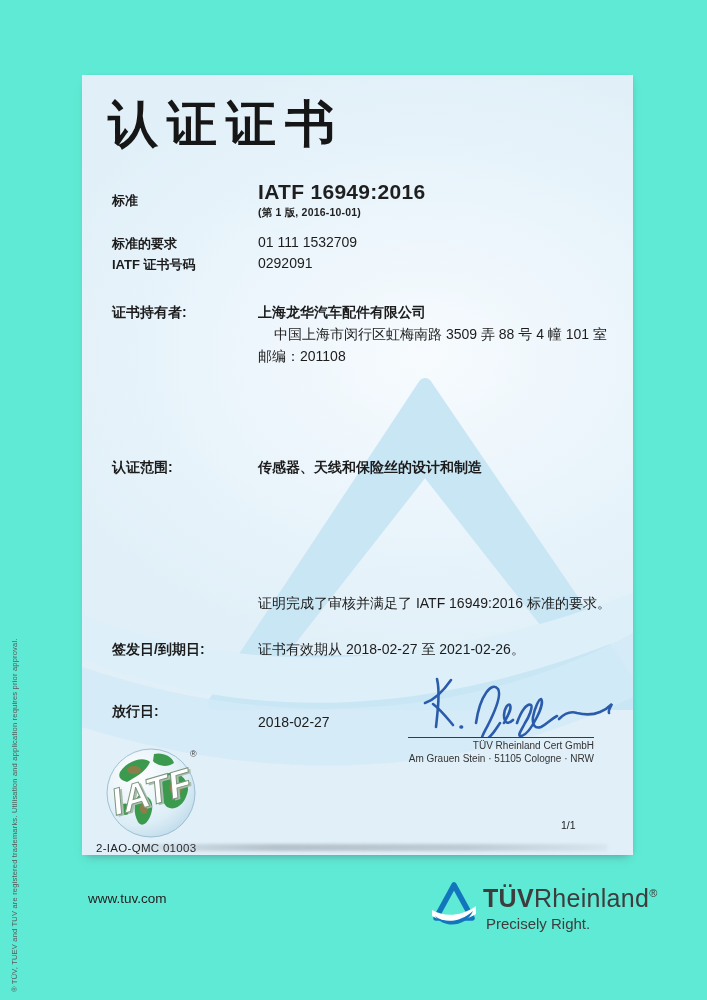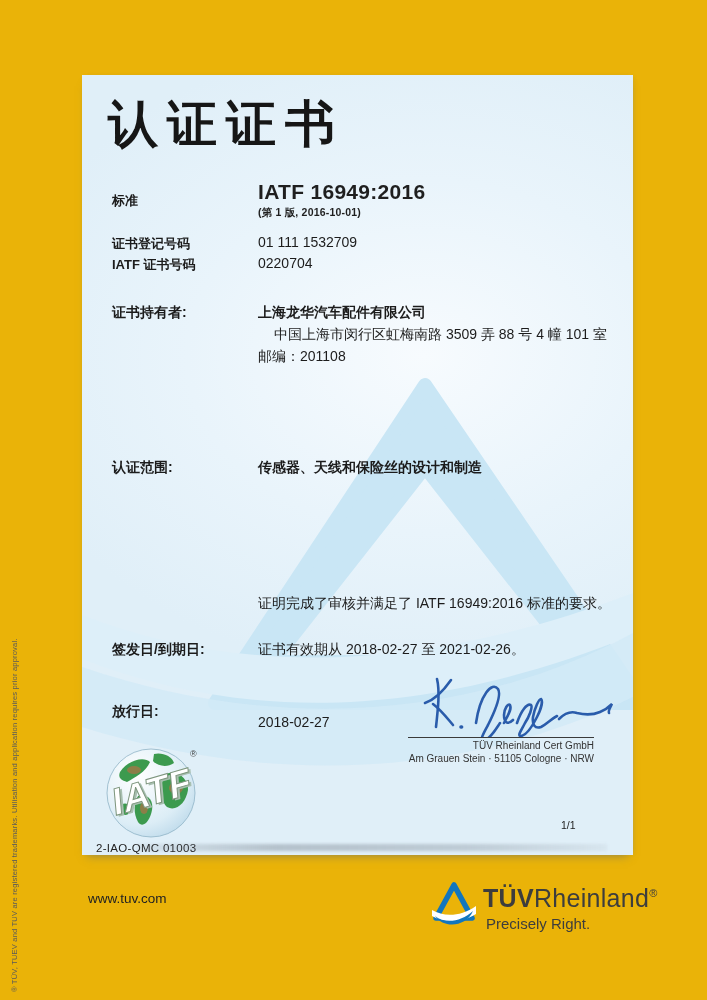--- a/index.html
+++ b/index.html
@@ -1,20 +1,20 @@
 <!DOCTYPE html>
 <html><head>
 <meta charset="utf-8">
 <style>
   html,body{margin:0;padding:0;}
   body{
     width:707px;height:1000px;position:relative;background:#ffffff;
     font-family:"Liberation Sans",sans-serif;color:#1f1f1f;overflow:hidden;
   }
-  .page{position:absolute;inset:0;background:#eab308;}
+  .page{position:absolute;inset:0;background:#5eead4;}
 
   
   .side-note{
     position:absolute;left:10px;top:992px;width:460px;
     transform:rotate(-90deg);transform-origin:0 0;
     font-size:7.5px;color:#5a5a5a;letter-spacing:.2px;white-space:nowrap;
   }
 
   
   .sheet{
@@ -70,24 +70,24 @@
       <path d="M0,540 C150,598 330,602 551,518 L551,560 C330,650 150,642 0,584 Z" fill="#ddeff9"></path>
       <path d="M0,592 C180,654 380,650 551,558 L551,622 C360,714 160,702 0,652 Z" fill="#d2eaf7" opacity="0.85"></path>
     </svg>
 
     <div class="abs title">认证证书</div>
 
     <div class="abs lbl" style="left:30px;top:117px;">标准</div>
     <div class="abs std-val" style="left:176px;top:105px;">IATF 16949:2016</div>
     <div class="abs std-ed" style="left:176px;top:131px;">(第 1 版, 2016-10-01)</div>
 
-    <div class="abs lbl" style="left:30px;top:160px;">证书登记号码</div>
+    <div class="abs lbl" style="left:30px;top:160px;">标准的要求</div>
     <div class="abs val" style="left:176px;top:159px;">01 111 1532709</div>
     <div class="abs lbl" style="left:30px;top:181px;">IATF 证书号码</div>
-    <div class="abs val" style="left:176px;top:180px;">0220704</div>
+    <div class="abs val" style="left:176px;top:180px;">0292091</div>
 
     <div class="abs lbl" style="left:30px;top:229px;font-size:14px;">证书持有者:</div>
     <div class="abs val bold" style="left:176px;top:229px;">上海龙华汽车配件有限公司</div>
     <div class="abs val" style="left:176px;top:251px;margin-left:16px;">中国上海市闵行区虹梅南路 3509 弄 88 号 4 幢 101 室</div>
     <div class="abs val" style="left:176px;top:273px;">邮编：201108</div>
 
     <div class="abs lbl" style="left:30px;top:384px;font-size:14px;">认证范围:</div>
     <div class="abs val bold" style="left:176px;top:384px;">传感器、天线和保险丝的设计和制造</div>
 
     <div class="abs val" style="left:176px;top:520px;">证明完成了审核并满足了 IATF 16949:2016 标准的要求。</div>

